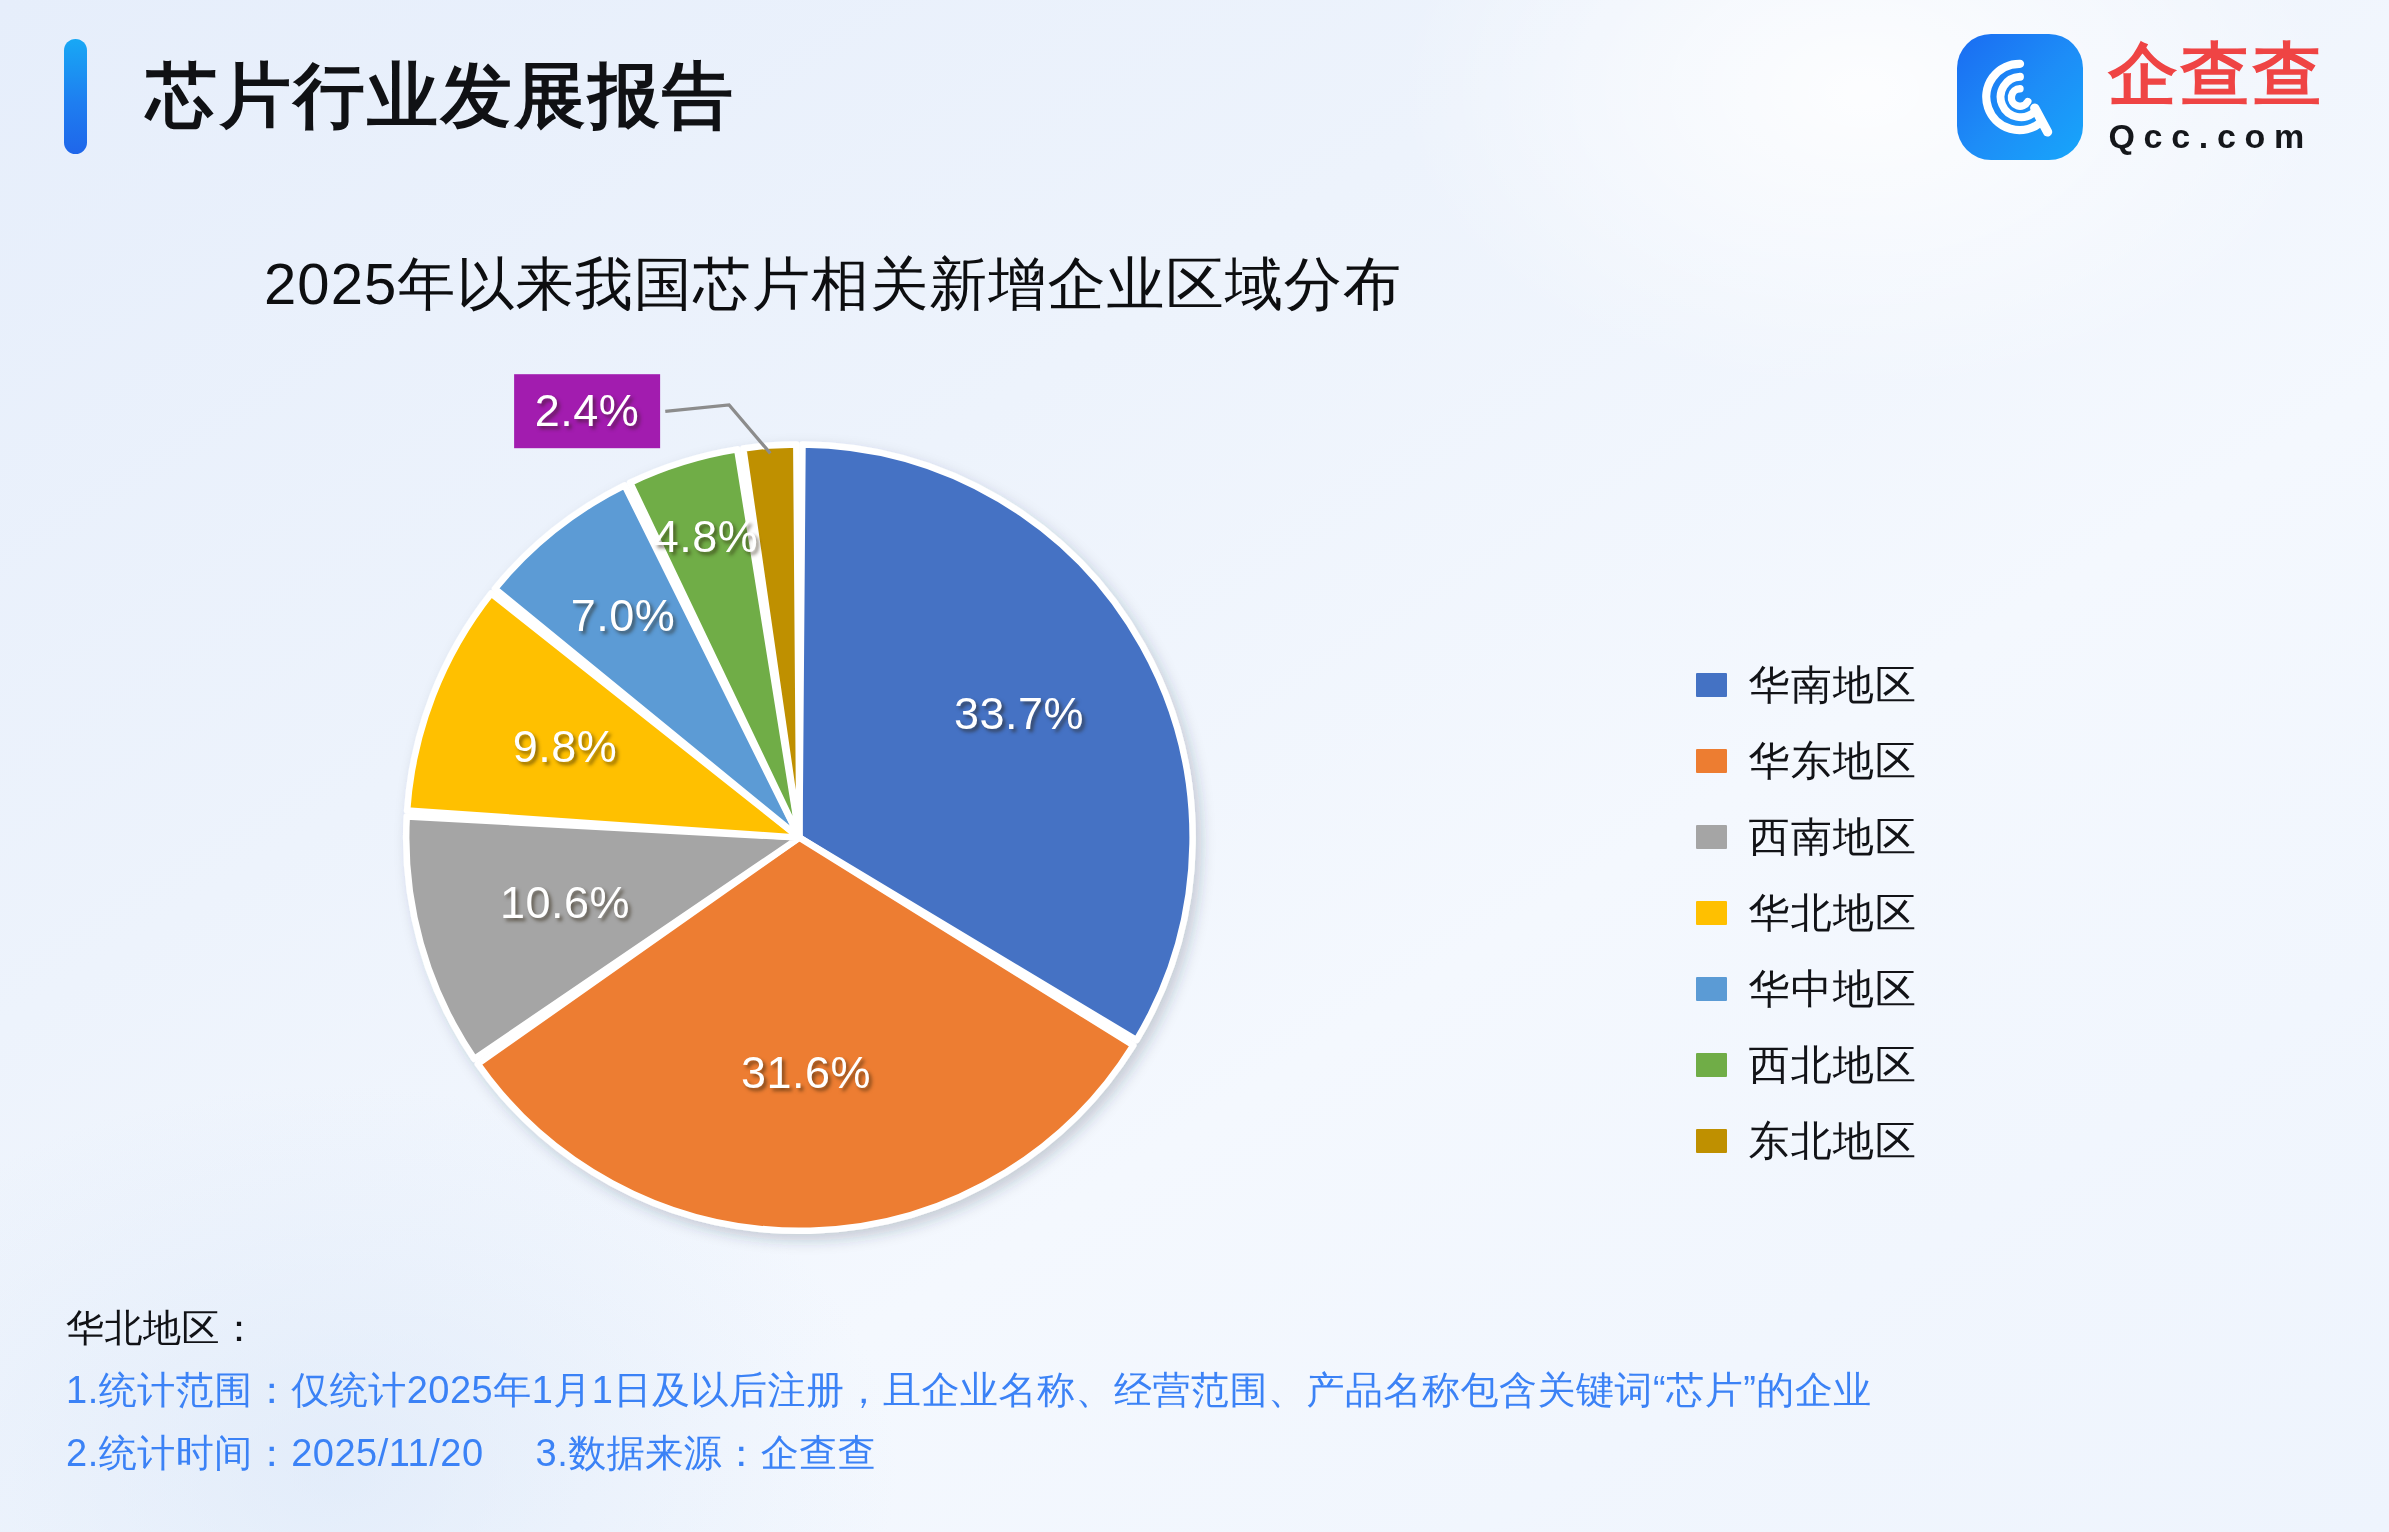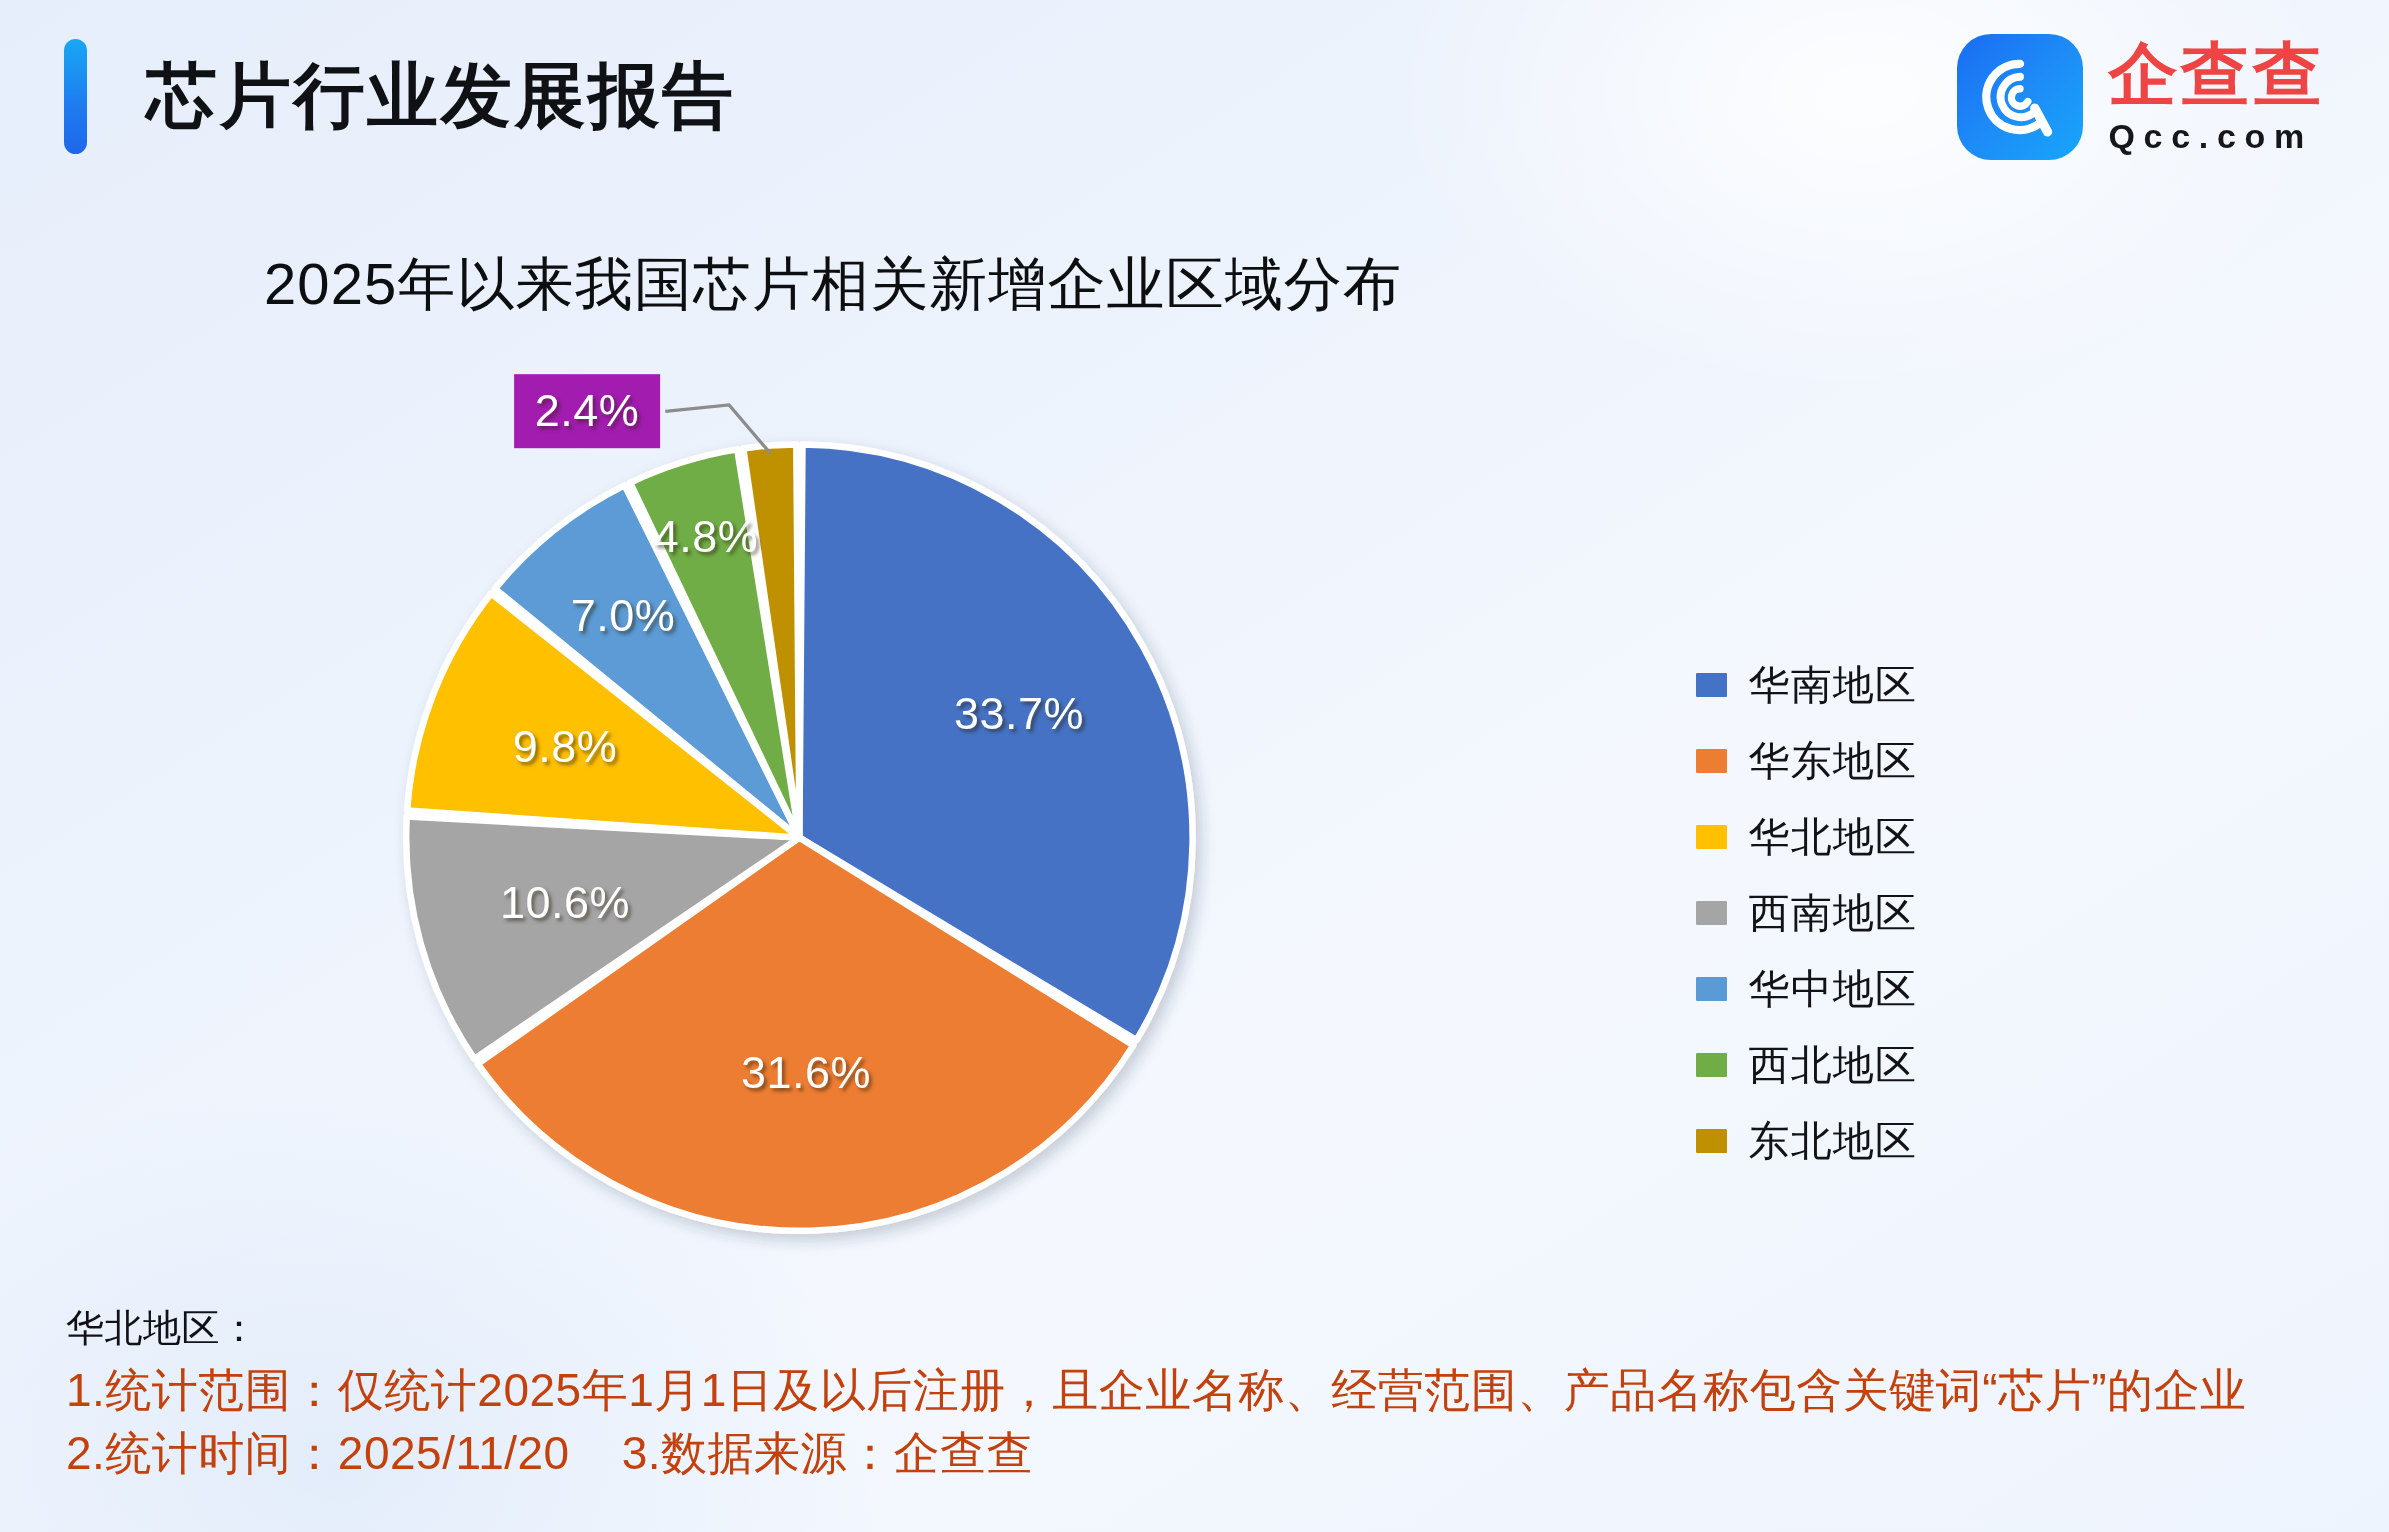--- a/index.html
+++ b/index.html
@@ -61,21 +61,21 @@
 
   
   .legend{position:absolute;left:1696px;top:647px;display:flex;flex-direction:column;gap:0;}
   .legend-item{display:flex;align-items:center;height:76px;gap:21.6px;}
   .legend-swatch{width:31px;height:24px;flex:0 0 auto;border-radius:1.1px;}
   .legend-label{font-size:41px;font-weight:400;color:#121317;letter-spacing:1.1px;white-space:nowrap;}
 
   
   .notes{position:absolute;left:66px;top:1298px;width:2218px;}
   .notes-heading{font-size:38px;font-weight:400;color:#111216;letter-spacing:0.5px;line-height:61px;white-space:nowrap;}
-  .note-line{font-size:46px;font-weight:400;color:#c2410c;letter-spacing:0.5px;line-height:63px;white-space:nowrap;}
+  .note-line{font-size:38px;font-weight:400;color:#3b82f6;letter-spacing:0.5px;line-height:63px;white-space:nowrap;}
   .note-gap{display:inline-block;width:52px;}
 </style>
 </head>
 <body>
 
 <div class="header">
   <div class="accent-bar"></div>
   <div class="header-title">芯片行业发展报告</div>
 
   <div class="logo">
@@ -132,26 +132,26 @@
 <div class="legend" id="legend">
     <div class="legend-item">
       <span class="legend-swatch" style="background: rgb(68, 114, 196);"></span>
       <span class="legend-label">华南地区</span>
     </div>
     <div class="legend-item">
       <span class="legend-swatch" style="background: rgb(237, 125, 49);"></span>
       <span class="legend-label">华东地区</span>
     </div>
     <div class="legend-item">
+      <span class="legend-swatch" style="background: rgb(165, 165, 165);"></span>
+      <span class="legend-label">西南地区</span>
+    </div>
+    <div class="legend-item">
       <span class="legend-swatch" style="background: rgb(255, 192, 0);"></span>
       <span class="legend-label">华北地区</span>
-    </div>
-    <div class="legend-item">
-      <span class="legend-swatch" style="background: rgb(165, 165, 165);"></span>
-      <span class="legend-label">西南地区</span>
     </div>
     <div class="legend-item">
       <span class="legend-swatch" style="background: rgb(91, 155, 213);"></span>
       <span class="legend-label">华中地区</span>
     </div>
     <div class="legend-item">
       <span class="legend-swatch" style="background: rgb(112, 173, 71);"></span>
       <span class="legend-label">西北地区</span>
     </div>
     <div class="legend-item">

